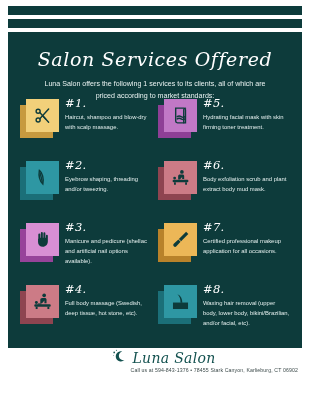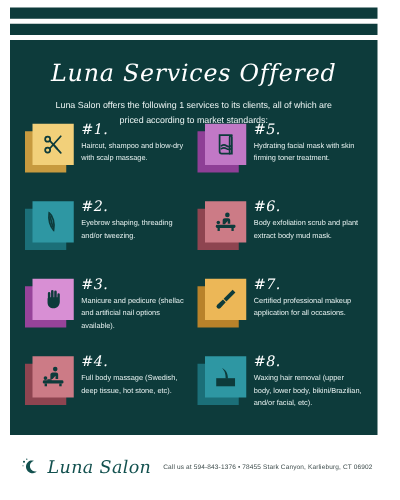--- a/index.html
+++ b/index.html
@@ -106,20 +106,21 @@
   }
 
   
   .footer {
     position: absolute;
     left: 0; right: 0; bottom: 0;
     height: 52px;
     background: #ffffff;
     display: flex;
     align-items: center;
+    flex-direction: column;
   }
   .brand {
     display: flex; align-items: center;
     margin-left: 16px;
   }
   .moon-icon { position: relative; width: 19px; height: 19px; }
   .brand-name {
     font-family: "DejaVu Serif", serif;
     font-style: italic;
     color: #13514f;
@@ -138,21 +139,21 @@
 </style>
 </head>
 <body>
 
 <div class="poster">
 
   <div class="band band-1"></div>
   <div class="band band-2"></div>
 
   <div class="panel">
-    <div class="title">Luna Services Offered</div>
+    <div class="title">Salon Services Offered</div>
     <div class="subtitle">Luna Salon offers the following 1 services to its clients, all of which are priced according to market standards:</div>
     <div class="grid">
         <div class="service">
           <div class="icon-wrap">
             <div class="shadow-sq" style="background: rgb(199, 154, 63);"></div>
             <div class="icon-sq" style="background: rgb(242, 208, 122);">
               <svg xmlns="http://www.w3.org/2000/svg" width="21" height="21" viewBox="0 0 24 24">
                 <g stroke="#0d3b3b" fill="none" stroke-width="1.6" stroke-linecap="round">
                   <circle cx="7" cy="17.2" r="2.3"></circle>
                   <circle cx="7" cy="7.2" r="2.3"></circle>

